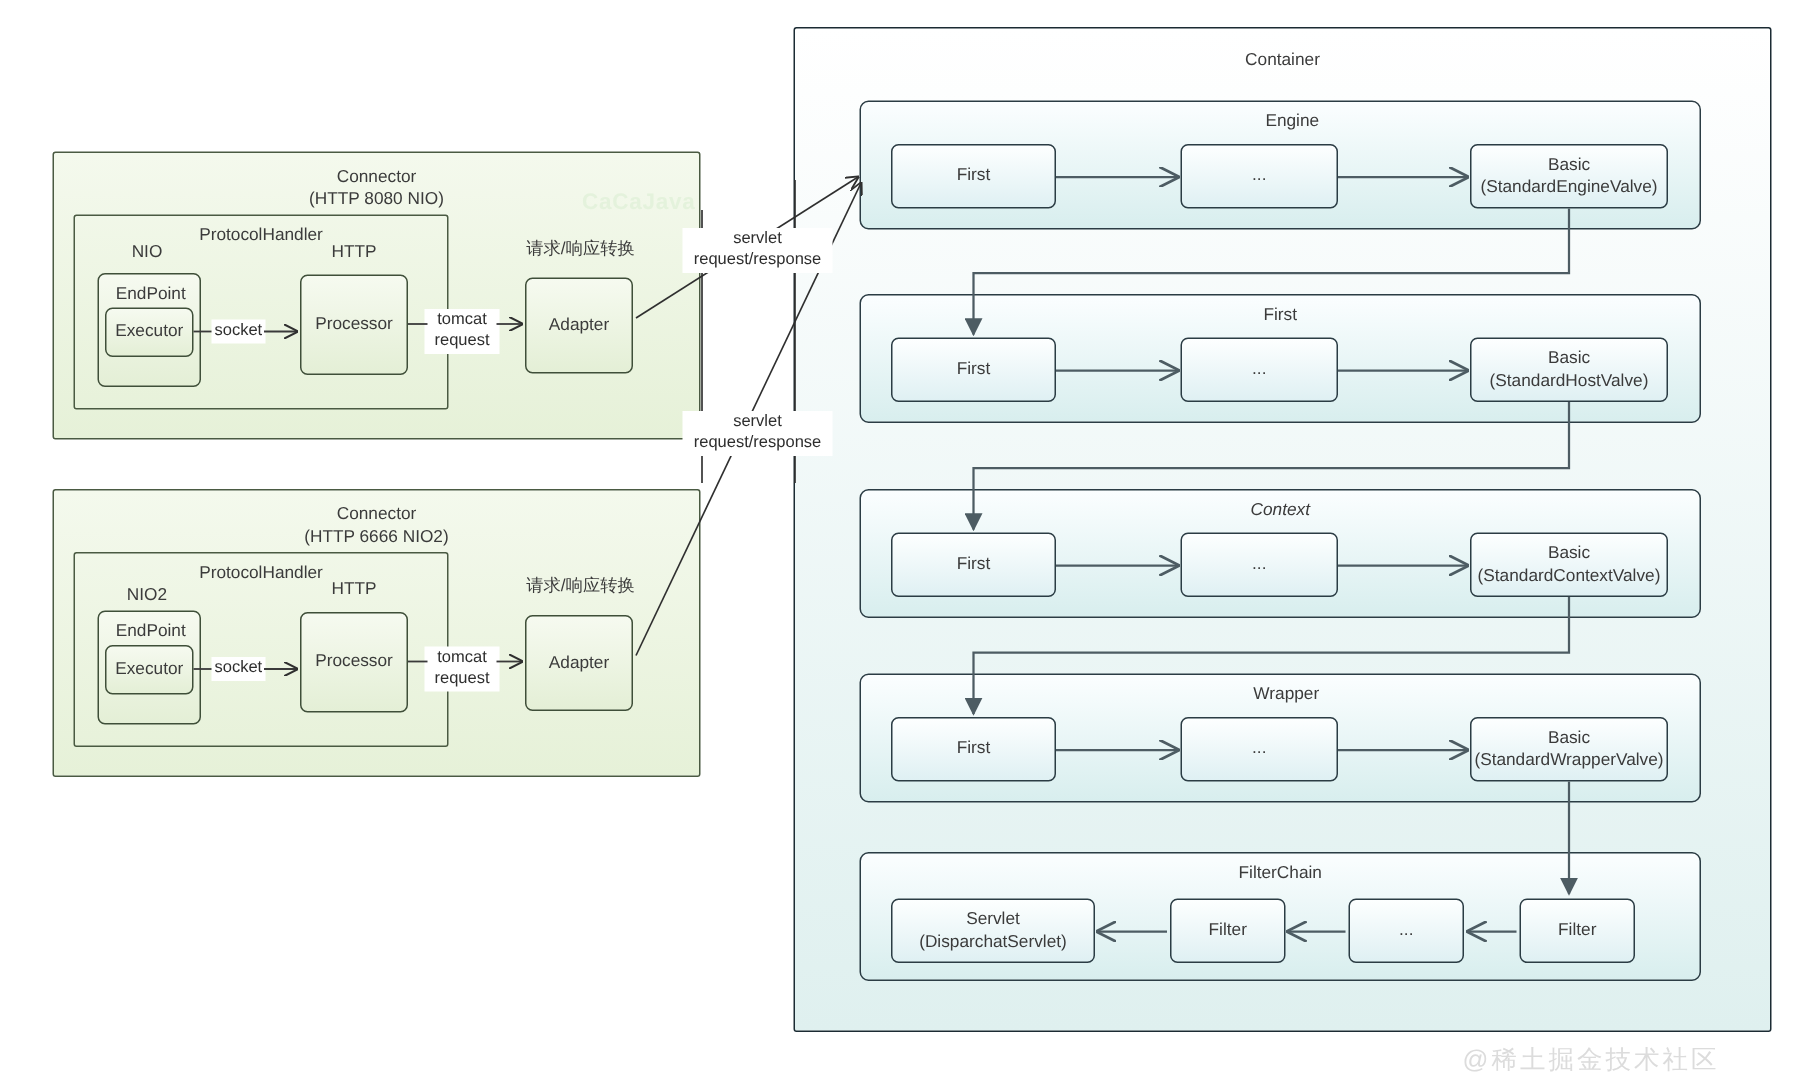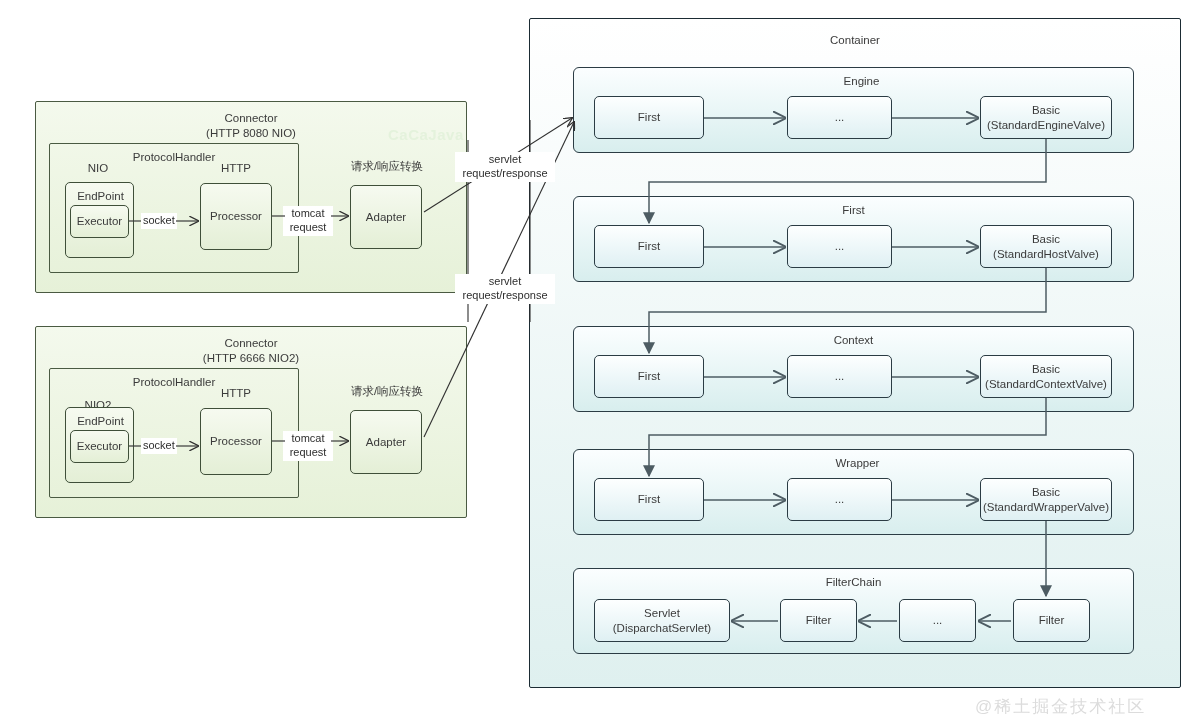--- a/index.html
+++ b/index.html
@@ -140,21 +140,21 @@
 request</div>
 
   <div class="abs grp-green" style="left:35px; top:326px; width:432px; height:192px;">
     <div class="abs lbl-title" style="left:0; top:9px;">Connector
 (HTTP 6666 NIO2)</div>
   </div>
 
   <div class="abs grp-green-inner" style="left:49px; top:368px; width:250px; height:130px;">
     <div class="abs lbl-title" style="left:0; top:6px;">ProtocolHandler</div>
   </div>
-  <div class="abs lbl" style="left:66px; top:398px; width:64px;">NIO2</div>
+  <div class="abs lbl" style="left:66px; top:390px; width:64px;">NIO2</div>
   <div class="abs lbl" style="left:204px; top:386px; width:64px;">HTTP</div>
 
   <div class="abs node-green" style="left:65px; top:407px; width:69px; height:76px;">
     <div class="abs lbl" style="left:0; top:6px; width:69px;">EndPoint</div>
   </div>
   <div class="abs node-green center-txt" style="left:70px; top:430px; width:59px; height:33px;">
     <span class="lbl">Executor</span>
   </div>
 
   <div class="abs node-green center-txt" style="left:200px; top:408px; width:72px; height:67px;">
@@ -196,21 +196,21 @@
   </div>
   <div class="abs node-cyan center-txt" style="left:787px; top:225px; width:105px; height:43px;">
     <span class="lbl">...</span>
   </div>
   <div class="abs node-cyan center-txt" style="left:980px; top:225px; width:132px; height:43px;">
     <span class="lbl">Basic
 (StandardHostValve)</span>
   </div>
 
   <div class="abs grp-cyan" style="left:573px; top:326px; width:561px; height:86px;">
-    <div class="abs lbl-title" style="left:0; top:6px;">Context</div>
+    <div class="abs lbl-title" style="left:0; top:6px;font-style:italic;">Context</div>
   </div>
   <div class="abs node-cyan center-txt" style="left:594px; top:355px; width:110px; height:43px;">
     <span class="lbl">First</span>
   </div>
   <div class="abs node-cyan center-txt" style="left:787px; top:355px; width:105px; height:43px;">
     <span class="lbl">...</span>
   </div>
   <div class="abs node-cyan center-txt" style="left:980px; top:355px; width:132px; height:43px;">
     <span class="lbl">Basic
 (StandardContextValve)</span>

